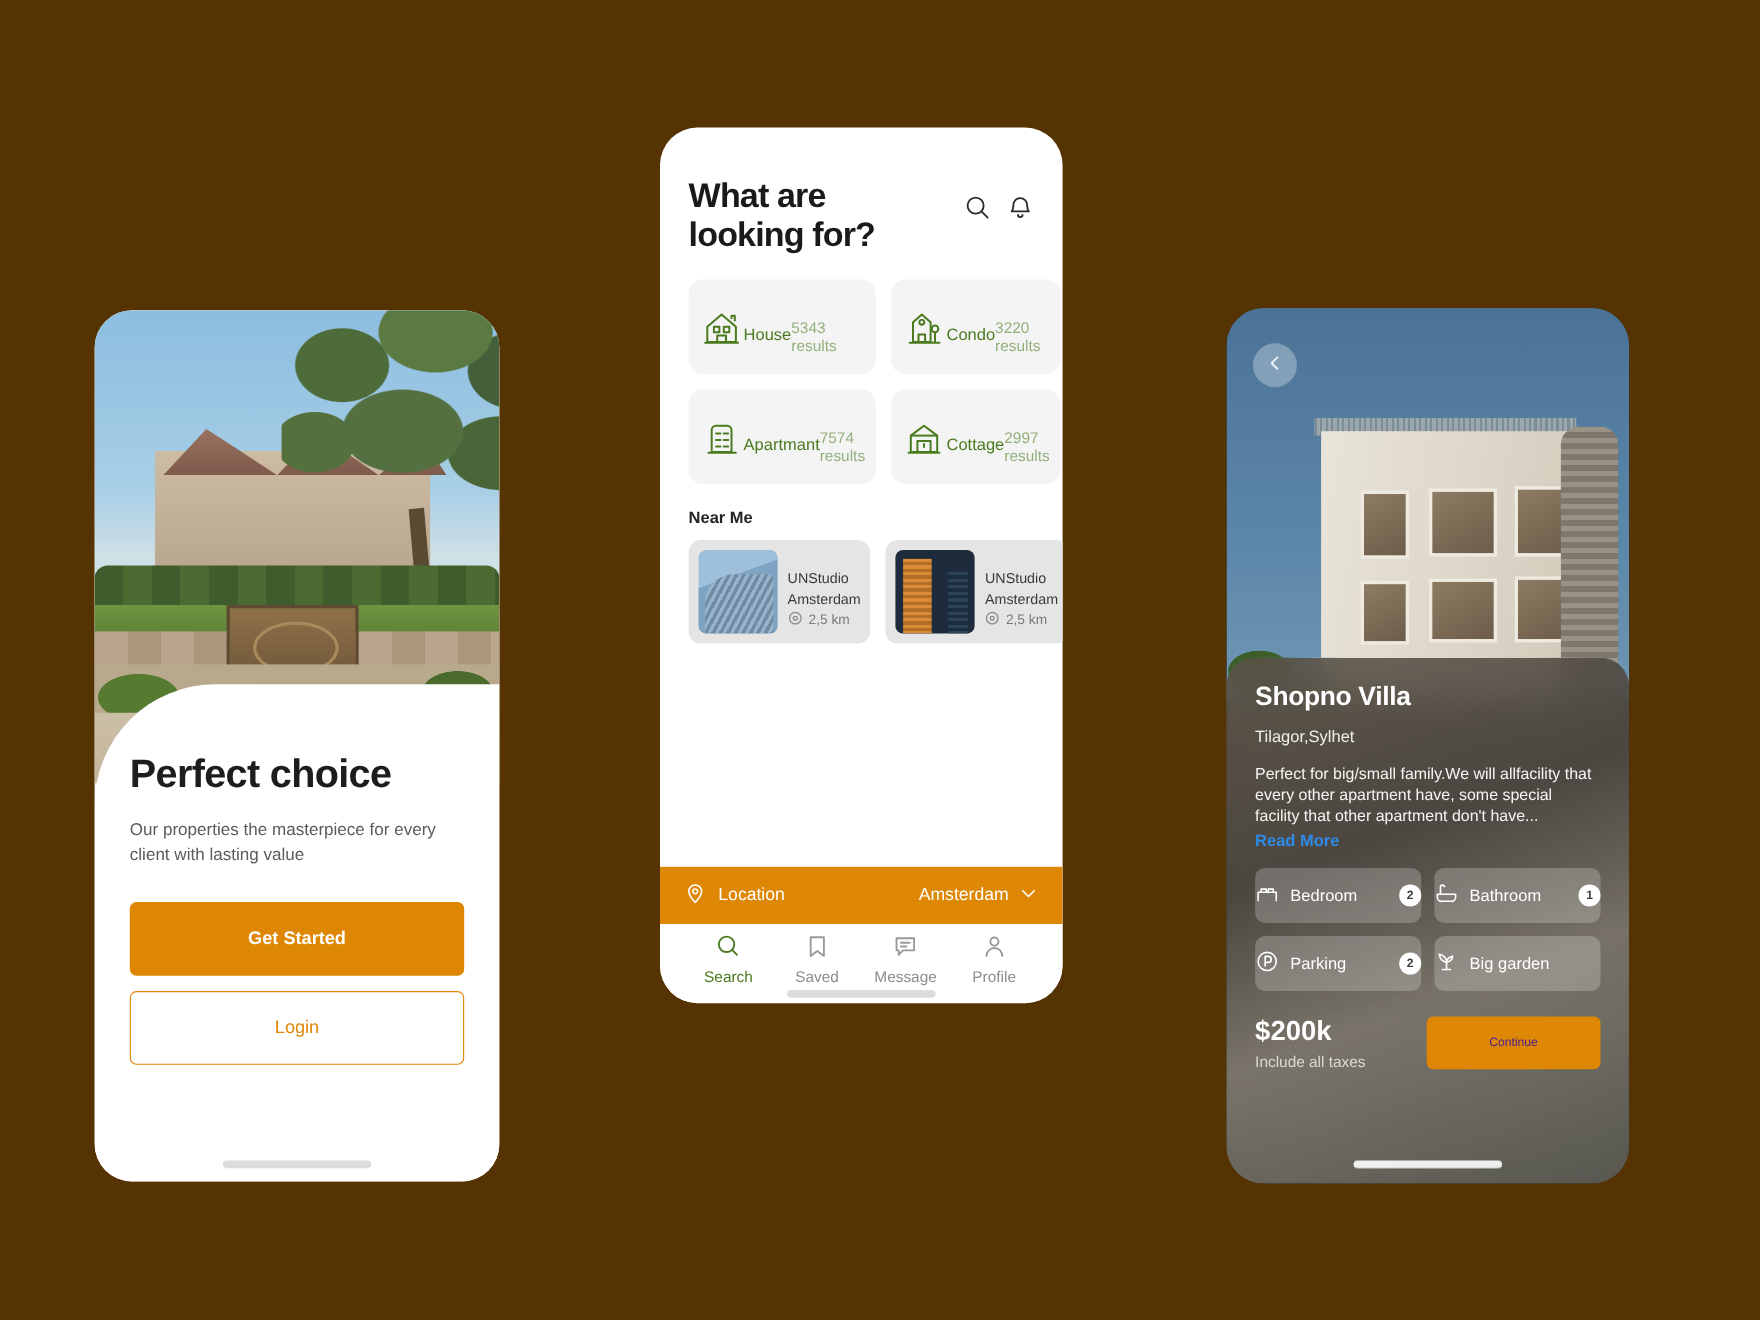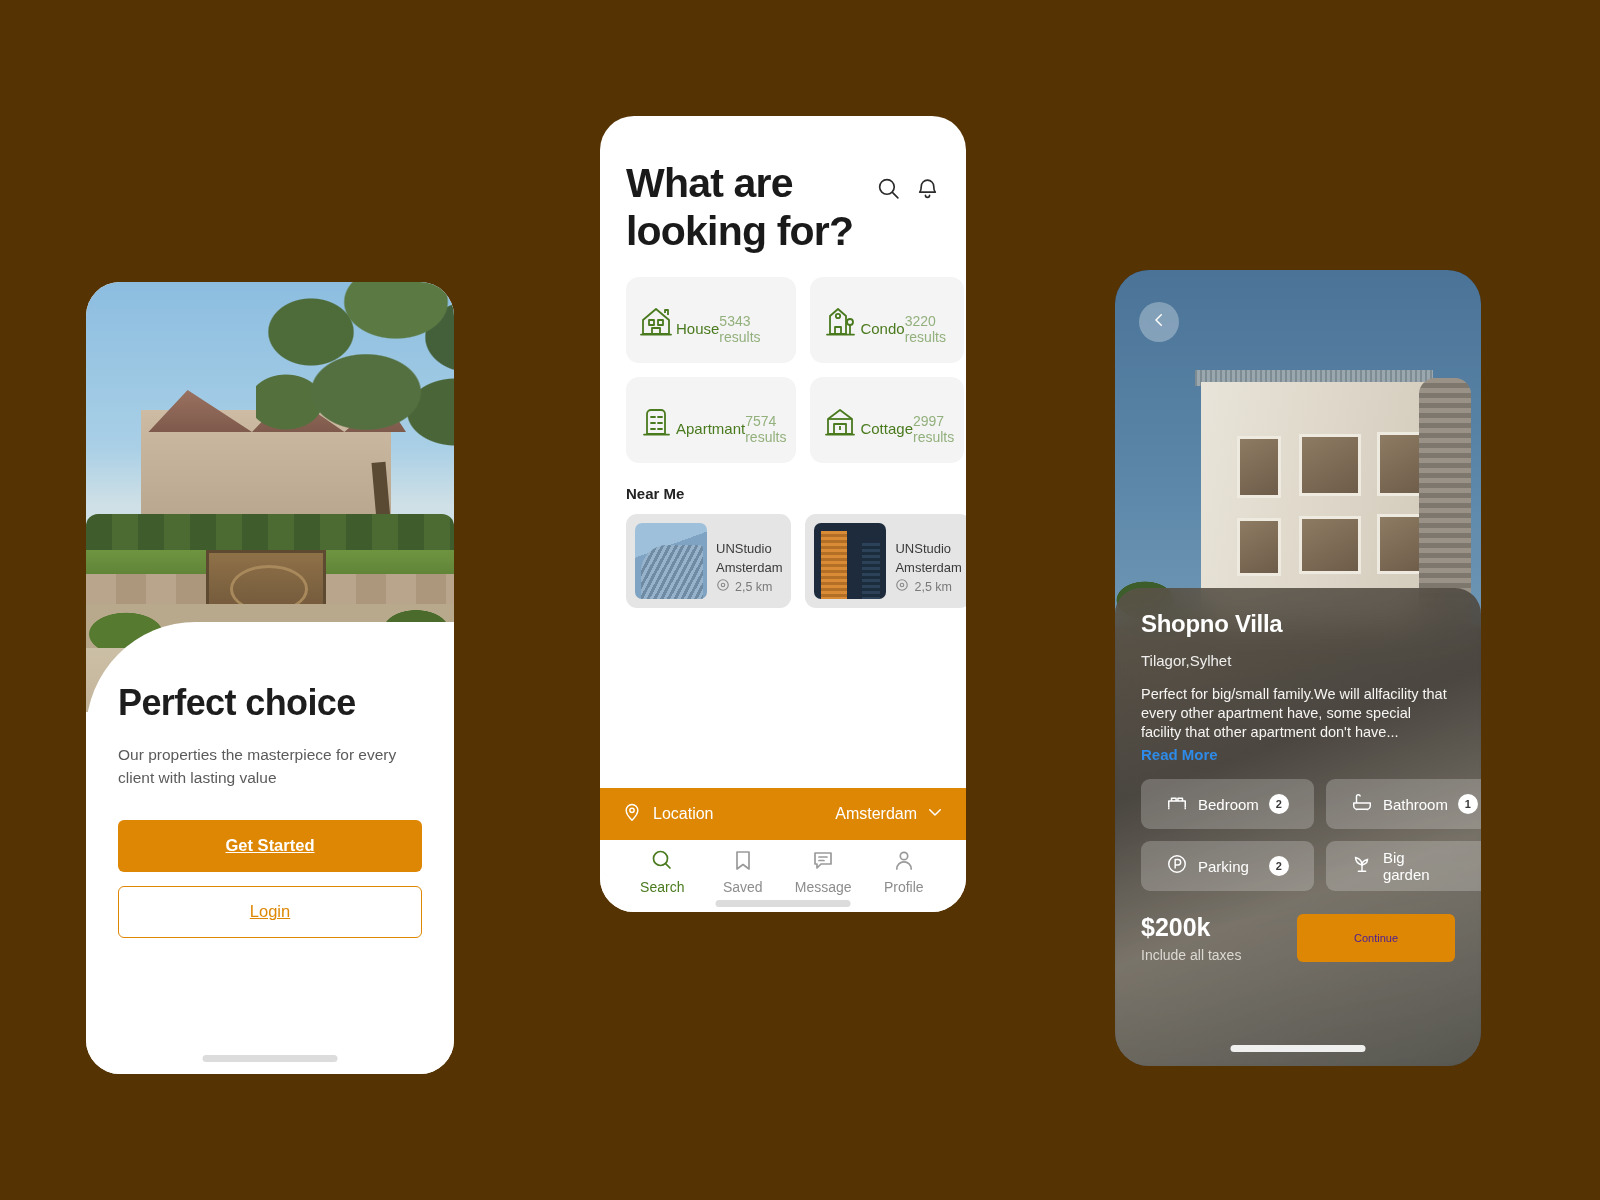--- a/index.html
+++ b/index.html
@@ -111,39 +111,39 @@
   .headline {
     font-size: 36px; line-height: 1.17; font-weight: 700;
     letter-spacing: -0.6px; color: #1d1d1d;
   }
   .subcopy {
     margin-top: 20px;
     font-size: 15.5px; line-height: 1.48; color: #5b5b5b;
   }
   .btn {
     display: flex; align-items: center; justify-content: center;
-    height: 52px; border-radius: 6px;
-    font-size: 16.5px; font-weight: 600; cursor: pointer; text-decoration: underline;
+    height: 67px; border-radius: 6px;
+    font-size: 16.5px; font-weight: 600; cursor: pointer;
   }
   .btn-primary { margin-top: 30px; background: #DD8704; color: #fff; }
   .btn-outline {
     margin-top: 14px; background: #fff; color: #DD8704;
     border: 1.6px solid #DD8704; font-weight: 500;
   }
 
   
   #phone-search {
     left: 600px; top: 116px; width: 366px; height: 796px;
   }
   .search-head {
     display: flex; align-items: flex-start; justify-content: space-between;
     padding: 44px 26px 0 26px;
   }
   .search-title {
-    font-size: 41px; line-height: 1.16; font-weight: 700;
+    font-size: 31px; line-height: 1.16; font-weight: 700;
     letter-spacing: -0.8px; color: #1a1a1a; max-width: 230px;
   }
   .head-icons { display: flex; gap: 14px; padding-top: 16px; }
   .head-icons svg { display: block; }
 
   .cat-grid {
     display: grid; grid-template-columns: 1fr 1fr;
     gap: 14px; padding: 22px 26px 0 26px;
   }
   .cat-card {
@@ -213,21 +213,21 @@
     position: absolute; left: 0; right: 0; bottom: 0; height: 72px;
     background: #fff; display: flex; align-items: flex-start;
     padding: 8px 22px 0 22px;
   }
   .tab { flex: 1; display: flex; flex-direction: column; align-items: center; gap: 3px; cursor: pointer; }
   .tab-label { font-size: 14px; color: #8d8d8d; }
   .tab.active .tab-label { color: #4A7A1E; }
 
   
   #phone-detail {
-    left: 1115px; top: 270px; width: 366px; height: 796px;
+    left: 1115px; top: 280px; width: 366px; height: 796px;
     background: #2c2c2c;
   }
   .detail-photo { position: absolute; inset: 0; overflow: hidden; }
   .detail-photo .d-sky {
     position: absolute; inset: 0 0 55% 0;
     background: linear-gradient(#4a7397 0%, #5d87a9 60%, #6f97b5 100%);
   }
   .detail-photo .d-build-main {
     position: absolute; left: 86px; top: 112px; right: 54px; bottom: 260px;
     background: linear-gradient(100deg, #e9e4d9 0%, #dcd5c7 55%, #cfc7b7 100%);
@@ -289,21 +289,21 @@
   .read-more { margin-top: 4px; font-size: 15px; color: #2E8BE8; cursor: pointer; font-weight: 700; }
 
   .chip-grid {
     display: grid; grid-template-columns: 1fr 1fr; gap: 12px;
     margin-top: 16px;
   }
   .chip {
     height: 50px; border-radius: 9px;
     background: rgba(255,255,255,0.22);
     display: flex; align-items: center; gap: 10px;
-    padding: 0 25px; cursor: pointer;
+    padding: 0 0; cursor: pointer;
   }
   .chip-label { font-size: 15px; color: #fff; }
   .chip-badge {
     margin-left: auto;
     width: 20px; height: 20px; border-radius: 50%;
     background: #fff; color: #3a3a3a;
     font-size: 11px; font-weight: 700;
     display: flex; align-items: center; justify-content: center;
   }
   .chip-badge.hidden { visibility: hidden; }

